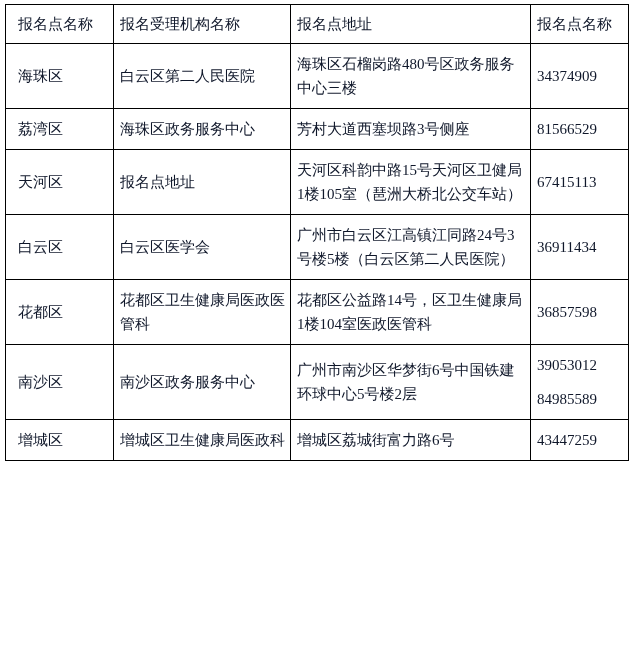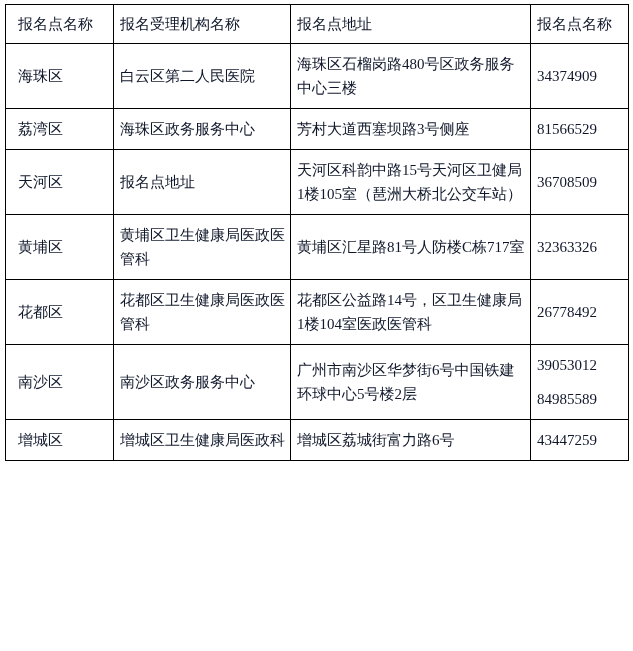--- a/index.html
+++ b/index.html
@@ -86,37 +86,37 @@
           <td>芳村大道西塞坝路3号侧座</td>
           <td>
             <div class="phone-line">81566529</div>
           </td>
         </tr>
         <tr>
           <td>天河区</td>
           <td>报名点地址</td>
           <td>天河区科韵中路15号天河区卫健局1楼105室（琶洲大桥北公交车站）</td>
           <td>
-            <div class="phone-line">36708509</div>
+            <div class="phone-line">67415113</div>
           </td>
         </tr>
         <tr>
-          <td>黄埔区</td>
-          <td>黄埔区卫生健康局医政医管科</td>
-          <td>黄埔区汇星路81号人防楼C栋717室</td>
+          <td>白云区</td>
+          <td>白云区医学会</td>
+          <td>广州市白云区江高镇江同路24号3号楼5楼（白云区第二人民医院）</td>
           <td>
-            <div class="phone-line">32363326</div>
+            <div class="phone-line">36911434</div>
           </td>
         </tr>
         <tr>
           <td>花都区</td>
           <td>花都区卫生健康局医政医管科</td>
           <td>花都区公益路14号，区卫生健康局1楼104室医政医管科</td>
           <td>
-            <div class="phone-line">26778492</div>
+            <div class="phone-line">36857598</div>
           </td>
         </tr>
         <tr>
           <td>南沙区</td>
           <td>南沙区政务服务中心</td>
           <td>广州市南沙区华梦街6号中国铁建环球中心5号楼2层</td>
           <td>
             <div class="phone-line">39053012</div>
             <div class="phone-line">84985589</div>
           </td>

